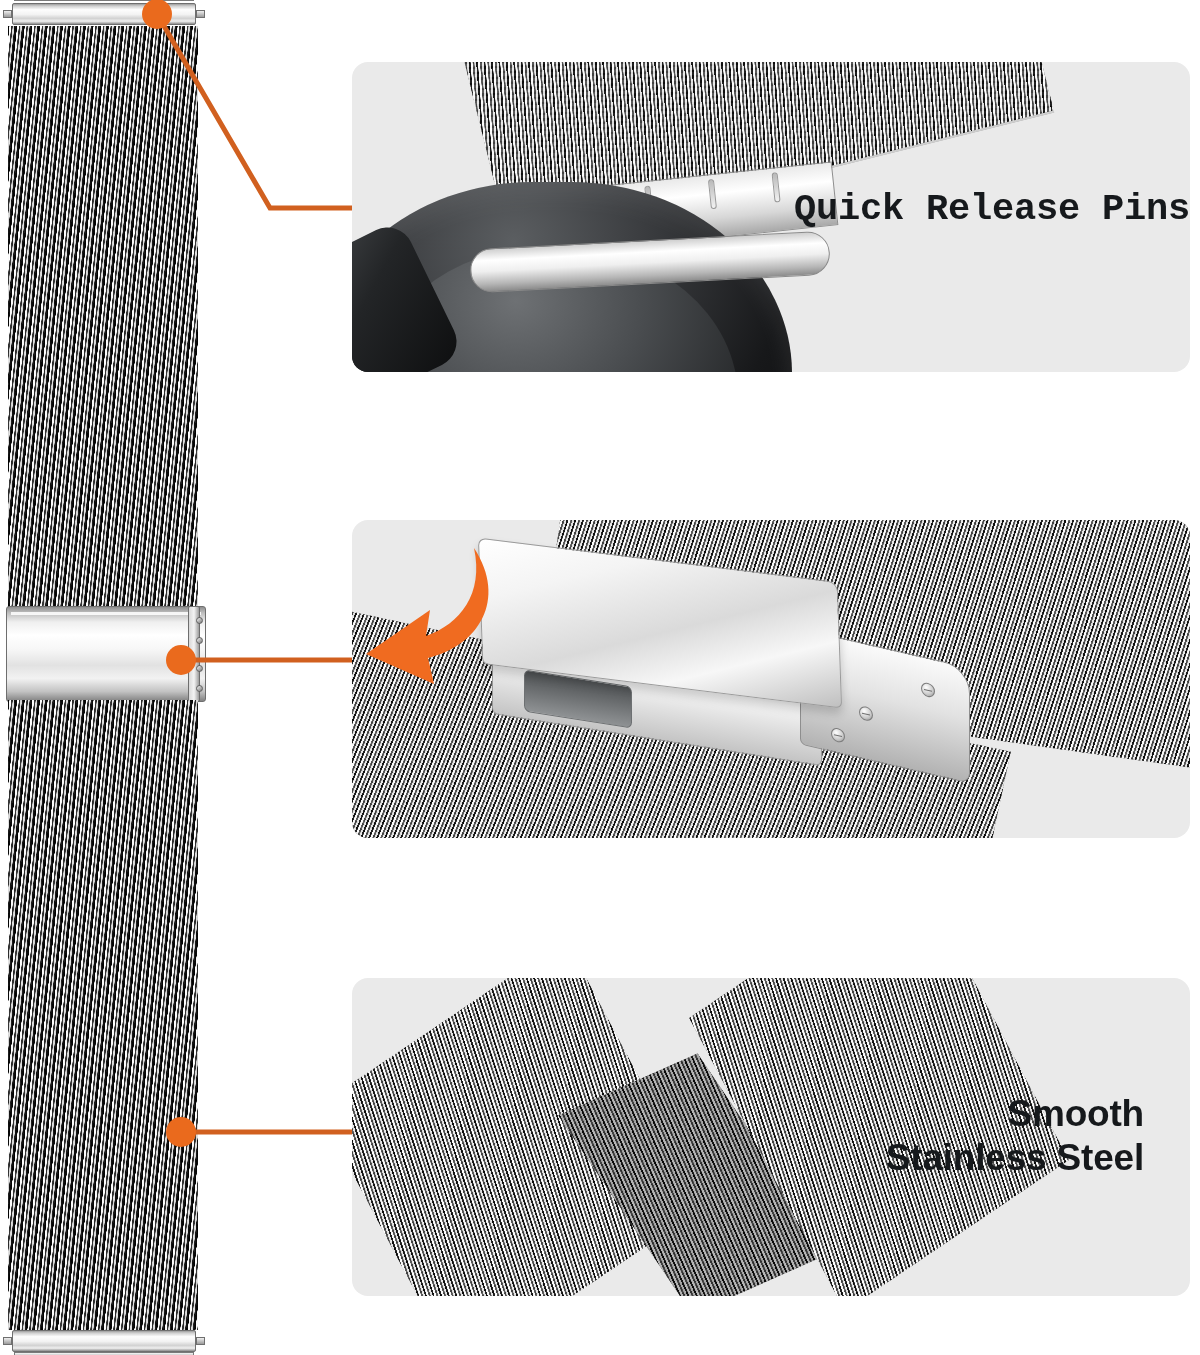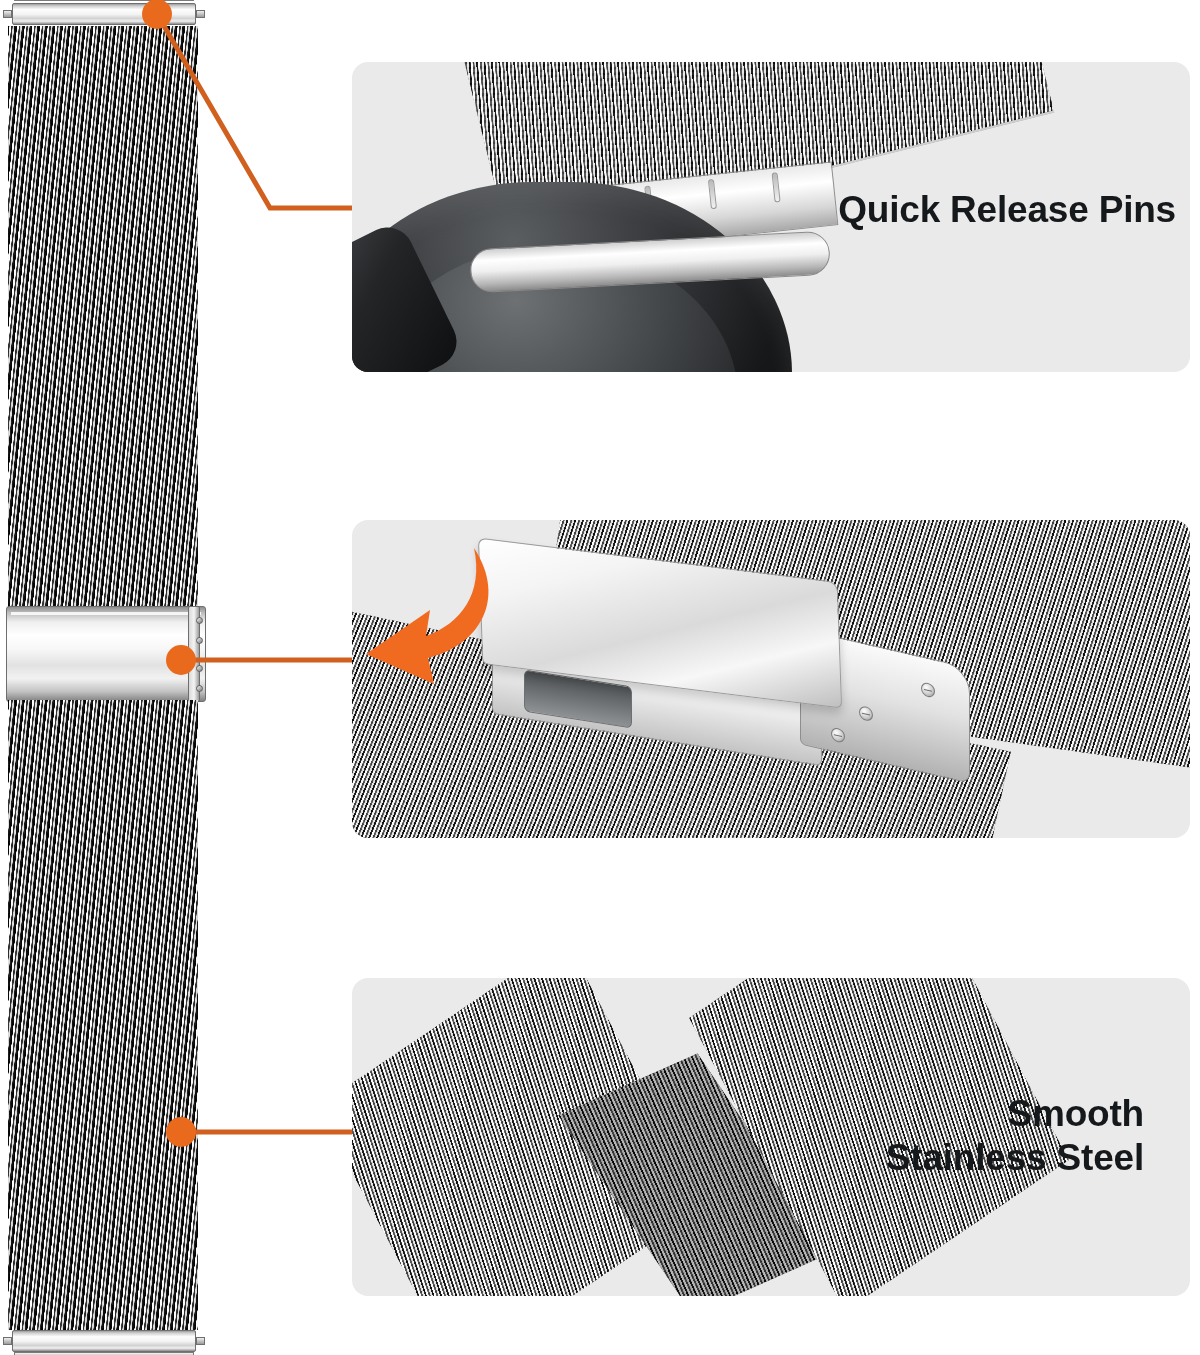--- a/index.html
+++ b/index.html
@@ -105,21 +105,21 @@
 
   .caption{
     position:absolute;
     color:#16191c;
     font-weight:bold;
     letter-spacing:-.2px;
     text-align:right;
     line-height:1.18;
     white-space:pre-line;
   }
-  .cap-1{right:24px;top:188px;font-size:37px;}
+  .cap-1{right:10px;top:188px;font-size:37px;font-family:Liberation Mono, monospace;}
   .cap-2{right:10px;top:650px;font-size:37px;}
   .cap-3{right:56px;top:1092px;font-size:37px;margin-left:19px;}
 
   
   .watch-body{
     position:absolute;left:-40px;top:120px;width:480px;height:330px;
     background:radial-gradient(ellipse at 42% 18%, #5b5e61 0%, #3a3c3f 34%, #17181a 70%, #0b0c0d 100%);
     border-radius:46% 46% 50% 50% / 58% 58% 42% 42%;
     box-shadow:inset 0 10px 26px rgba(255,255,255,.10);
   }

